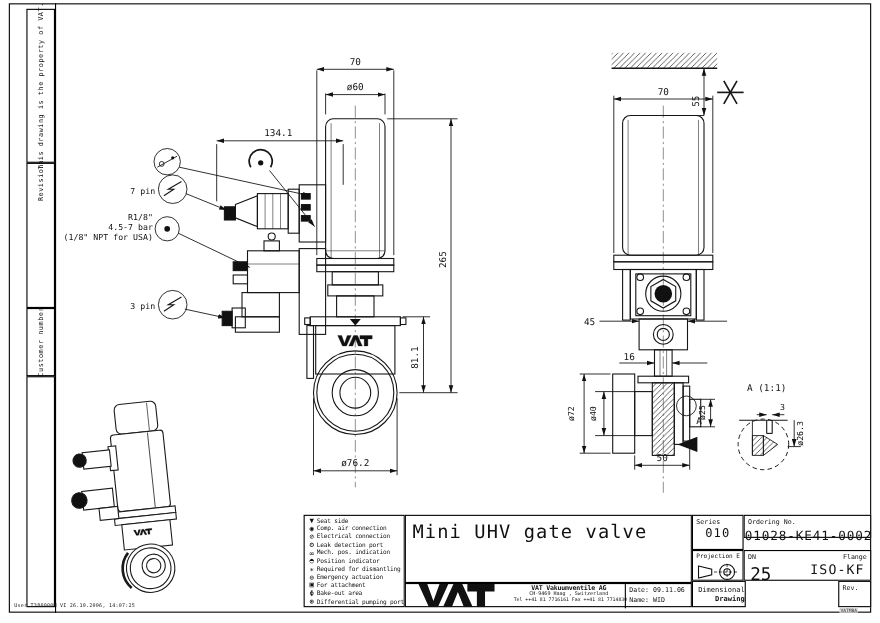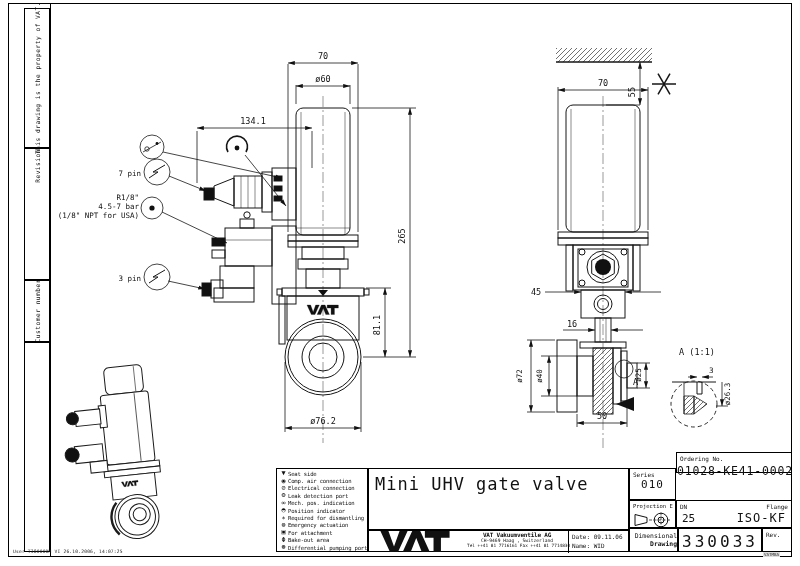--- a/index.html
+++ b/index.html
@@ -26,34 +26,34 @@
   .main-title{position:absolute;left:6px;top:5px;font-size:17px;letter-spacing:1px;}
   .bstrip{left:368px;top:530px;width:261px;height:22px;}
   .logo-slot{position:absolute;left:3px;top:0px;width:92px;height:22px;}
   .company{position:absolute;left:98px;top:0;width:100px;text-align:center;}
   .company .c1{font-size:6px;font-weight:bold;letter-spacing:-0.2px;white-space:nowrap;}
   .company .c2{font-size:4.6px;white-space:nowrap;}
   .company .c3{font-size:4.4px;white-space:nowrap;}
   .dn-cell{position:absolute;left:199px;top:0;width:62px;height:22px;border-left:0.9px solid #000;box-sizing:border-box;padding:1px 0 0 3px;}
   .dn-cell div{font-size:6px;line-height:9px;white-space:nowrap;}
   .r1series{left:629px;top:468px;width:47px;height:32px;}
-  .r1order{left:676px;top:452px;width:116px;height:21px;}
+  .r1order{left:676px;top:468px;width:116px;height:21px;}
   .r2proj{left:629px;top:500px;width:47px;height:28px;}
   .r2dnfl{left:676px;top:500px;width:116px;height:28px;}
   .r3dim{left:629px;top:528px;width:49px;height:24px;}
   .r3num{left:678px;top:528px;width:84px;height:24px;}
   .r3rev{left:762px;top:528px;width:30px;height:24px;}
   .cell-label{font-size:6px;padding:2px 0 0 3px;white-space:nowrap;}
   .val-mid{text-align:center;font-size:11px;letter-spacing:1px;}
   .order-val{text-align:center;font-size:11.5px;letter-spacing:0.8px;margin-top:2px;white-space:nowrap;}
   .num-big{text-align:center;font-size:16px;letter-spacing:3px;margin-top:3px;}
   .dimtype{font-size:6.4px;text-align:right;line-height:8px;margin-top:3px;}
   .dn-l{position:absolute;left:3px;top:2px;font-size:6px;}
   .fl-l{position:absolute;right:3px;top:2px;font-size:6px;}
-  .dn-v{position:absolute;left:5px;top:11px;font-size:11px;}
+  .dn-v{position:absolute;left:5px;top:11px;font-size:16px;}
   .fl-v{position:absolute;right:5px;top:10px;font-size:12px;letter-spacing:1px;}
   .proj-sym{position:absolute;left:4px;top:11px;}
   .stamp{position:absolute;left:763px;top:552px;font-size:4.2px;color:#333;background:#ddd;padding:0 1px;}
 
   svg text{font-family:"DejaVu Sans Mono",monospace;fill:#111;}
   .dim{font-size:8.5px;}
   .dimsm{font-size:7.5px;}
 </style>
 </head>
 <body>
@@ -399,21 +399,18 @@
   <div class="tb r2dnfl" style="position:absolute;">
     <span class="dn-l">DN</span>
     <span class="fl-l">Flange</span>
     <span class="dn-v">25</span>
     <span class="fl-v">ISO-KF</span>
   </div>
   <div class="tb r3dim">
     <div class="dimtype">Dimensional</div>
     <div class="dimtype" style="margin-top:0;font-weight:bold;">Drawing</div>
   </div>
-  <div class="tb r3num">
-    <div class="num-big">330033</div>
-  </div>
   <div class="tb r3rev">
     <div class="cell-label">Rev.</div>
   </div>
   <div class="stamp">VATMBA</div>
 
 </div>
 
 </body></html>

